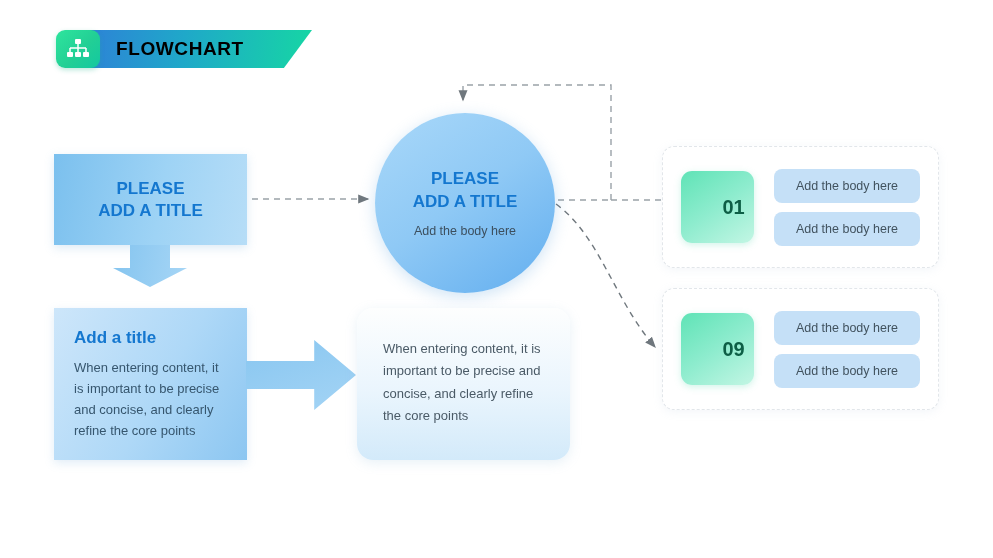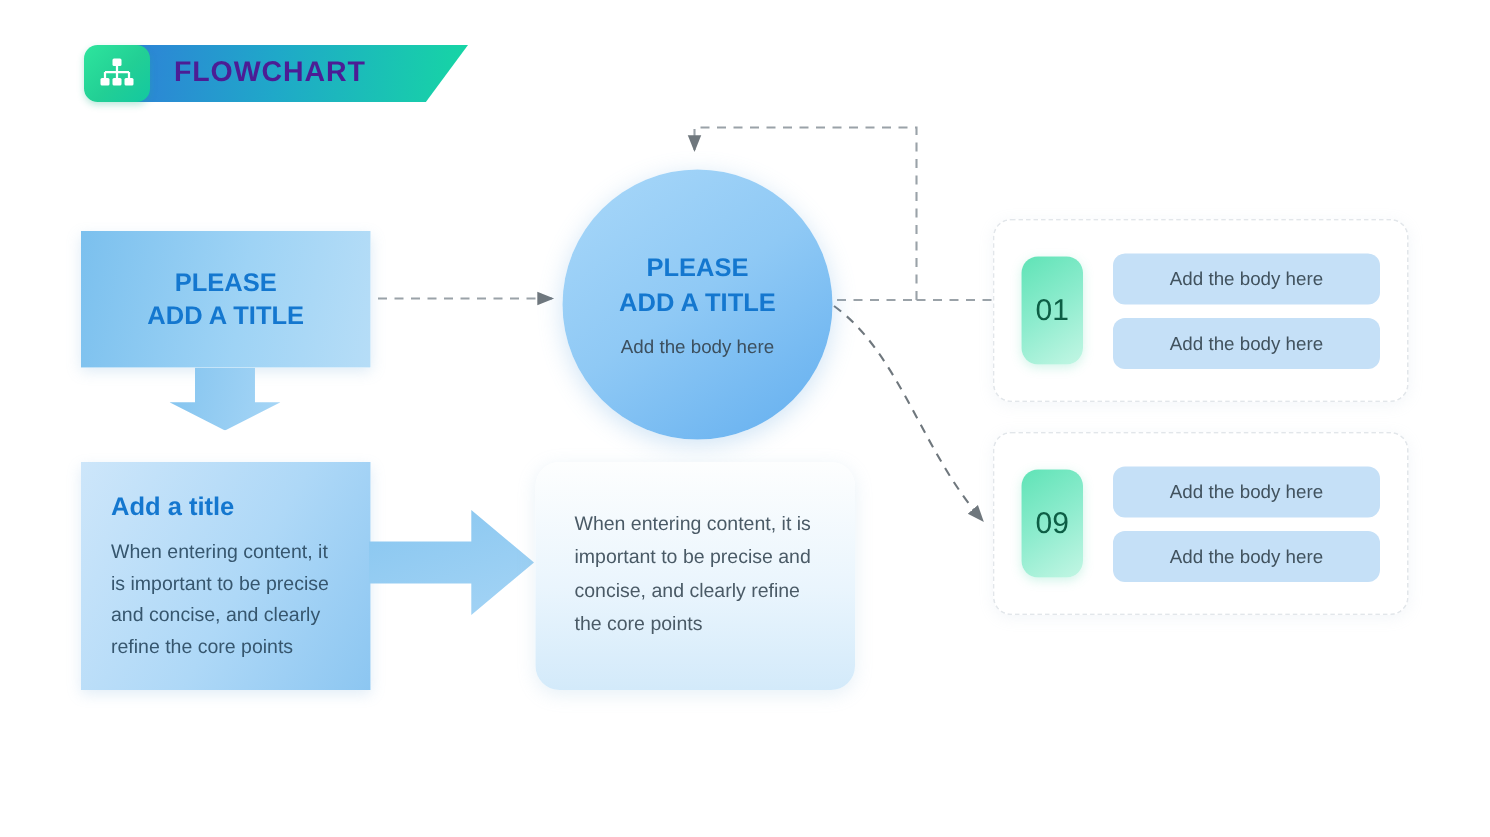--- a/index.html
+++ b/index.html
@@ -18,21 +18,21 @@
     background:linear-gradient(95deg,#2f7fd8 0%,#1fa8c9 45%,#16d6a4 100%);
     clip-path:polygon(0 0, 100% 0, 88% 100%, 0 100%);
   }
   .banner-icon{
     position:absolute;left:0;top:0;width:44px;height:38px;border-radius:9px;
     background:linear-gradient(135deg,#2ee59d 0%,#22cf95 55%,#13c8a0 100%);
     display:flex;align-items:center;justify-content:center;z-index:2;
     box-shadow:0 2px 5px rgba(30,180,140,.30);
   }
   .banner-text{
-    position:relative;z-index:3;margin-left:60px;color:#4c1d95;
+    position:relative;z-index:3;margin-left:60px;color:#000000;
     font-size:19px;font-weight:bold;letter-spacing:.6px;
   }
 
   
   .box-top{
     position:absolute;left:54px;top:154px;width:193px;height:91px;
     background:linear-gradient(100deg,#7bc0ee 0%,#9ed3f5 55%,#b6ddf7 100%);
     display:flex;align-items:center;justify-content:center;
     box-shadow:0 3px 9px rgba(120,175,220,.25);
   }
@@ -87,22 +87,23 @@
     border:1px dashed #e2e6ea;border-radius:12px;background:#ffffff;
     box-shadow:0 2px 10px rgba(170,190,210,.14);
     display:flex;align-items:center;box-sizing:border-box;padding:0 18px;
   }
   .panel-1{top:146px;}
   .panel-2{top:288px;}
   .badge{
     width:41px;height:72px;border-radius:11px;flex:none;
     background:linear-gradient(145deg,#5fe3b6 0%,#8eecce 50%,#c3f6e4 100%);
     display:flex;align-items:center;justify-content:center;
-    color:#0d5e45;font-size:20px;font-weight:normal;
+    color:#0d5e45;font-size:20px;font-weight:bold;
     box-shadow:0 2px 7px rgba(90,215,175,.28);
+    padding-left:32px;
   }
   .rows{margin-left:20px;display:flex;flex-direction:column;gap:9px;flex:1;}
   .row-pill{
     height:34px;border-radius:8px;background:#c5e0f7;
     display:flex;align-items:center;justify-content:center;
     color:#41525e;font-size:12.5px;
   }
 
   
   .connectors{position:absolute;inset:0;pointer-events:none;}

